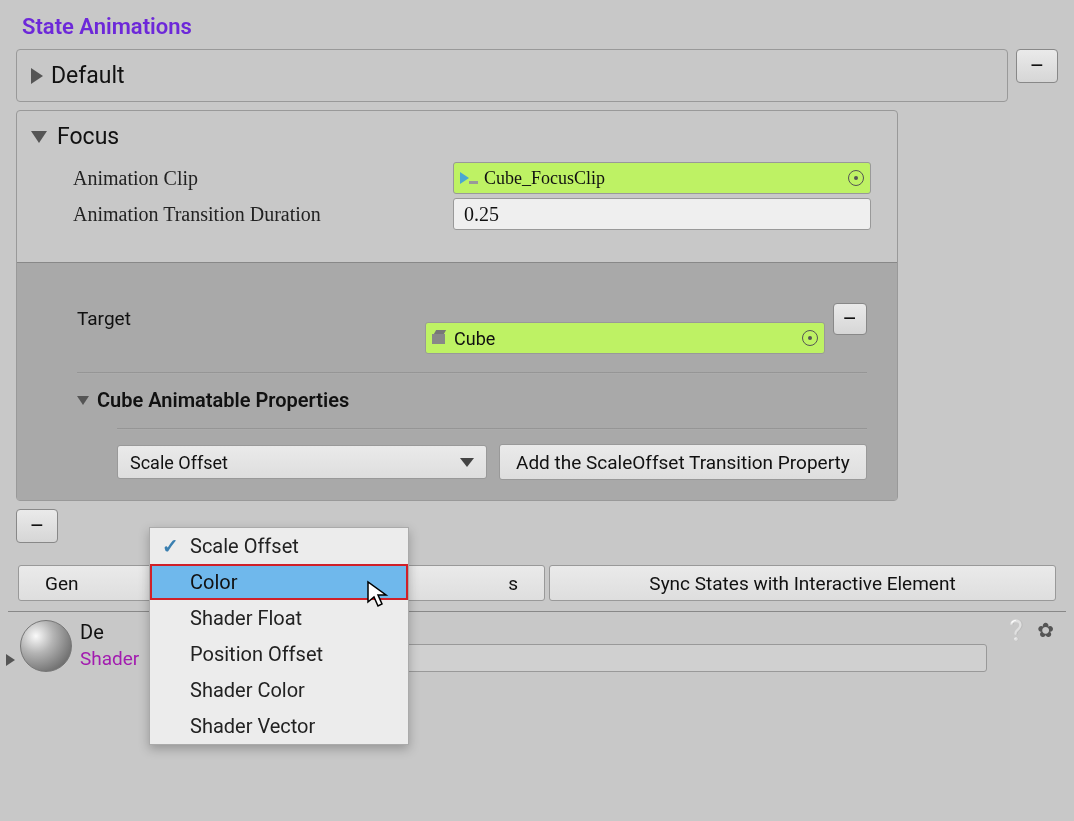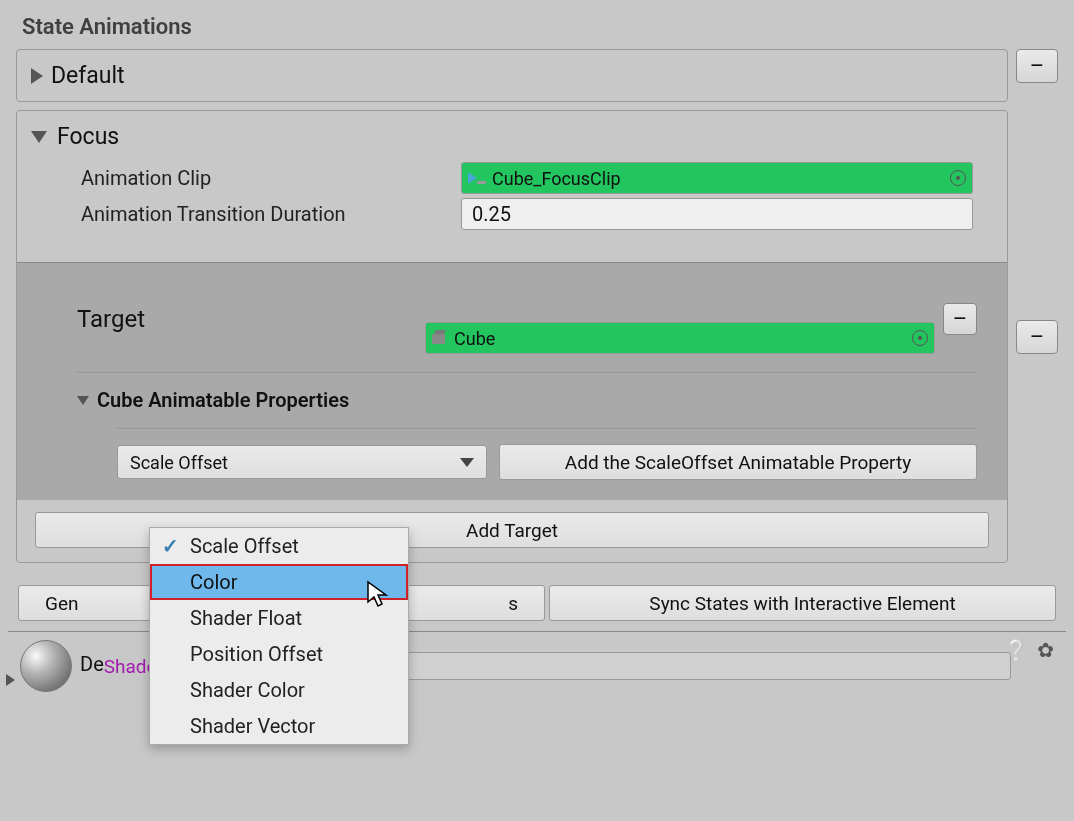--- a/index.html
+++ b/index.html
@@ -10,21 +10,21 @@
     background: #c8c8c8;
     color: #111;
     padding: 8px;
     width: 1074px;
     height: 821px;
     position: relative;
   }
   .section-title {
     font-size: 22px;
     font-weight: 600;
-    color: #404040;
+    color: #6d28d9;
     margin: 6px 0 10px 14px;
   }
   .panel-row {
     display: flex;
     align-items: stretch;
     gap: 8px;
     margin: 8px;
   }
   .panel {
     flex: 1;
@@ -75,34 +75,35 @@
     border-right: 6px solid transparent;
     border-top: 9px solid #555;
     margin-right: 8px;
   }
   .body-inner {
     padding: 4px 18px 14px 36px;
   }
   .row {
     display: flex;
     align-items: center;
-    margin: 4px 16px;
+    margin: 4px 8px;
+    font-family: Liberation Serif, serif;
   }
   .label {
     width: 380px;
     font-size: 20px;
     color: #222;
   }
   .field {
     flex: 1;
   }
   .object-field {
     display: flex;
     align-items: center;
-    background: #22c55e;
+    background: #bef264;
     border: 1px solid #999;
     border-radius: 3px;
     height: 32px;
     padding: 0 6px;
     position: relative;
   }
   .object-field .picker {
     position: absolute;
     right: 6px;
     top: 50%;
@@ -161,21 +162,21 @@
     margin-top: 14px;
     padding: 20px 30px 20px 60px;
   }
   .sub-row {
     display: flex;
     align-items: center;
     gap: 8px;
   }
   .sub-label {
     width: 340px;
-    font-size: 24px;
+    font-size: 19px;
   }
   .divider {
     height: 2px;
     background: linear-gradient(to bottom, #8a8a8a, #b7b7b7);
     margin: 18px 0 14px 0;
   }
   .divider2 {
     height: 2px;
     background: linear-gradient(to bottom, #8a8a8a, #b7b7b7);
     margin: 16px 0 14px 40px;
@@ -245,21 +246,21 @@
   .sphere {
     width: 52px; height: 52px;
     border-radius: 50%;
     background: radial-gradient(circle at 30% 30%, #fafafa 0%, #b4b4b4 35%, #6d6d6d 80%, #555 100%);
     border: 1px solid #777;
     margin-left: 12px;
     margin-right: 8px;
   }
   .mat-labels {
     display: flex;
-    flex-direction: row;
+    flex-direction: column;
   }
   .mat-name { font-size: 20px; }
   .shader-row {
     display: flex;
     align-items: center;
     width: 100%;
   }
   .shader-box {
     margin-left: 10px;
     background: #d0d0d0;
@@ -354,21 +355,21 @@
 <div class="panel-row">
   <div class="panel">
     <div class="panel-header">
       <span class="tri tri-right"></span>
       <span>Default</span>
     </div>
   </div>
   <div class="btn-small">–</div>
 </div>
 
-<div class="panel-row" style="align-items:center;">
+<div class="panel-row" style="align-items:flex-start;flex-direction:column;">
   <div class="panel" style="padding-bottom:0;">
     <div class="panel-header" style="padding-bottom:4px;">
       <span class="tri tri-down"></span>
       <span>Focus</span>
     </div>
     <div class="body-inner" style="padding-left:48px;padding-right:18px;">
       <div class="row">
         <div class="label">Animation Clip</div>
         <div class="field">
           <div class="object-field">
@@ -408,25 +409,24 @@
         <span>Cube Animatable Properties</span>
       </div>
 
       <div class="divider2"></div>
 
       <div class="dropdown-box" style="margin-left:40px;">
         <div class="dropdown">
           <span>Scale Offset</span>
           <span class="chev"></span>
         </div>
-        <div class="button" style="flex:1;">Add the ScaleOffset Animatable Property</div>
+        <div class="button" style="flex:1;">Add the ScaleOffset Transition Property</div>
       </div>
     </div>
 
-    <div class="button add-target-btn">Add Target</div>
   </div>
   <div class="btn-small">–</div>
 </div>
 
 <div class="bottom-buttons">
   <div class="button" style="justify-content:space-between;padding:0 26px;">
     <span>Gen</span>
     <span>s</span>
   </div>
   <div class="button">Sync States with Interactive Element</div>

